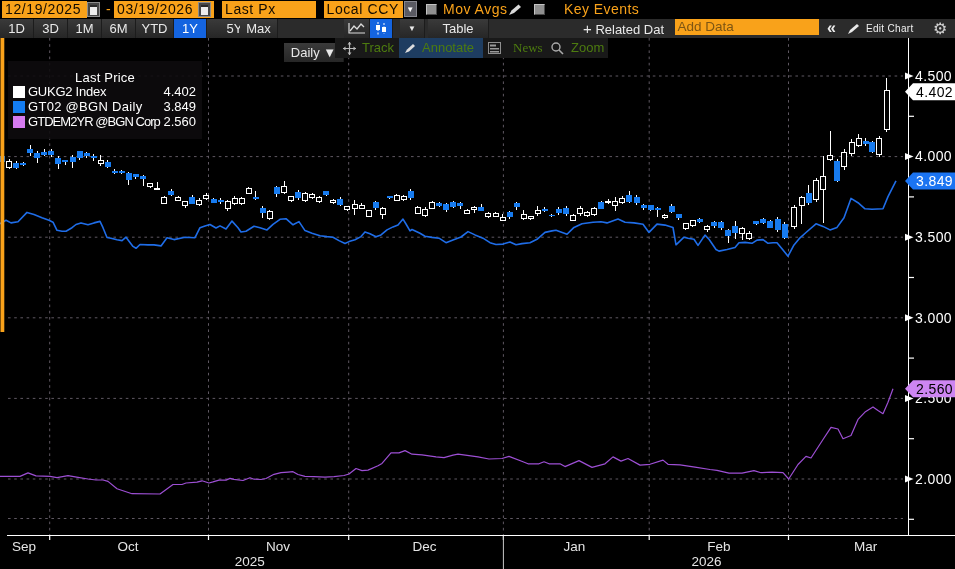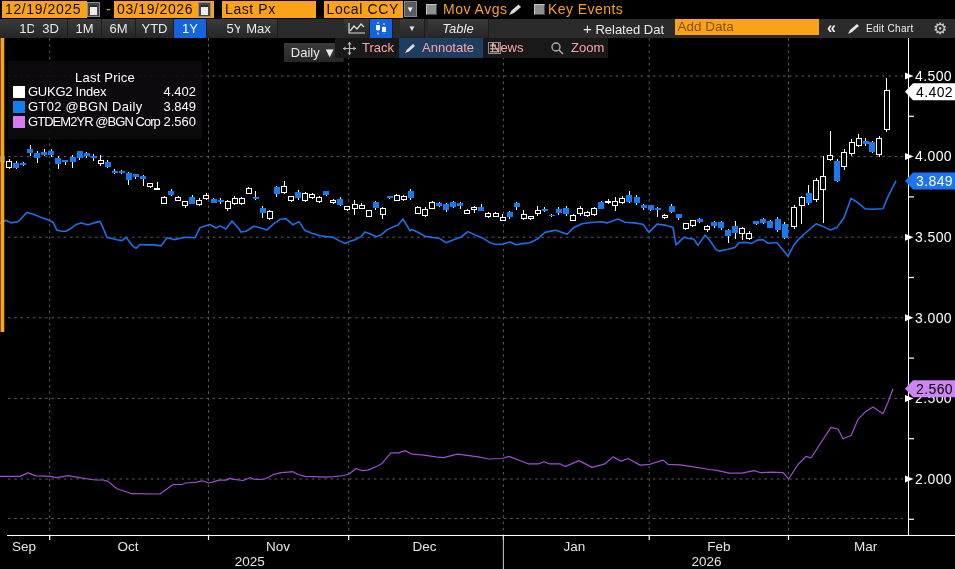--- a/index.html
+++ b/index.html
@@ -16,21 +16,21 @@
 .orangetxt { position:absolute; top:1px; height:17px; line-height:17px; color:#f9a21a;
   font-size:14px; letter-spacing:0.5px; }
 .chk { position:absolute; top:4px; width:11px; height:11px; background:#8f8f8f;
   border-top:1px solid #c4c4c4; border-left:1px solid #c4c4c4; border-right:1px solid #4a4a4a; border-bottom:1px solid #4a4a4a; }
 #r2 { position:absolute; left:0; top:19px; width:955px; height:19px; background:#2b2b2b;
   color:#e9e9e9; font-size:13px; }
 .tab { position:absolute; top:0; height:19px; line-height:19px; text-align:center;
   background:linear-gradient(#3a3a3a,#262626); border-right:1px solid #1c1c1c; }
 .tabsel { background:#1464e0; color:#fff; }
 #tb { position:absolute; left:335px; top:38px; width:273px; height:20px; background:#191919;
-  color:#fca5a5; font-size:13px; }
+  color:#4d7c0f; font-size:13px; }
 .tbbtn { position:absolute; top:0; height:20px; line-height:20px; }
 #legend { position:absolute; left:8px; top:61px; width:194px; height:78px;
   background:rgba(13,11,13,0.89); color:#fff; font-size:13px; }
 .sw { position:absolute; left:5px; width:12px; height:12px; }
 .lrow { position:absolute; left:20px; }
 .lval { position:absolute; right:6px; }
 </style></head>
 <body>
 <div id="root">
 <svg class="abs" style="left:0;top:0" width="955" height="569" viewBox="0 0 955 569">
@@ -371,45 +371,45 @@
   <div class="cal" style="left:198px;"></div>
   <div class="fld" style="left:222px;width:94px;">Last Px</div>
   <div class="fld" style="left:323.5px;width:79.5px;">Local CCY</div>
   <div class="abs" style="left:403.5px;top:1px;width:13.5px;height:16px;background:#5a5a62;border:1px solid #86868e;color:#fff;font-size:8px;text-align:center;line-height:15px;">▼</div>
   <div class="chk" style="left:426px;"></div>
   <div class="orangetxt" style="left:443px;">Mov Avgs</div>
   <svg class="abs" style="left:508px;top:3px" width="14" height="13">
         <path d="M1,12 l2.5,-4.5 l7,-6 l2.5,2.5 -7,6 z" fill="#d9d9d9"></path>
       </svg>
   <div class="chk" style="left:533.5px;"></div>
-  <div class="orangetxt" style="left:548px;letter-spacing:0.45px;">Key Events</div>
+  <div class="orangetxt" style="left:564px;letter-spacing:0.45px;">Key Events</div>
 </div>
 
 <div id="r2">
-  <div class="tab" style="left:0;width:56px;">1D</div>
+  <div class="tab" style="left:0;width:34px;">1D</div>
   <div class="tab" style="left:34px;width:34px;">3D</div>
   <div class="tab" style="left:68px;width:34px;">1M</div>
   <div class="tab" style="left:102px;width:34px;">6M</div>
   <div class="tab" style="left:136px;width:38px;">YTD</div>
   <div class="tab tabsel" style="left:174px;width:33px;">1Y</div>
   <div class="tab" style="left:207px;width:56px;">5Y</div>
   <div class="tab" style="left:240px;width:38px;">Max</div>
   <div class="tab" style="left:284px;width:60px;margin-top:24px;">Daily&nbsp;▼</div>
   <div class="tab" style="left:344px;width:26px;"><svg width="18" height="13" style="margin-top:3px">
           <polyline points="1,1 1,11 17,11" fill="none" stroke="#dcdcdc" stroke-width="1.2"></polyline>
           <polyline points="2,9 6,4 9,7 13,2 16,5" fill="none" stroke="#dcdcdc" stroke-width="1.3"></polyline>
         </svg></div>
   <div class="tab tabsel" style="left:370px;width:23px;"><svg width="14" height="13" style="margin-top:3px">
           <line x1="4" y1="0" x2="4" y2="13" stroke="#fff" stroke-width="1" stroke-dasharray="2,1.5"></line>
           <rect x="2" y="3" width="4" height="5" fill="#fff"></rect>
           <line x1="10" y1="1" x2="10" y2="12" stroke="#fff" stroke-width="1" stroke-dasharray="2,1.5"></line>
           <rect x="8" y="5" width="4" height="5" fill="#fff"></rect>
         </svg></div>
   <div class="tab" style="left:400px;width:25px;font-size:8px;">▼</div>
-  <div class="tab" style="left:428px;width:61px;font-style:italic;">Table</div>
+  <div class="tab" style="left:428px;width:61px;">Table</div>
   <div class="abs" style="left:583px;top:0;height:33px;line-height:19px;color:#e9e9e9;">
     <span style="font-size:15px;">+</span> Related Dat</div>
   <div class="abs" style="left:674.5px;top:0;width:144px;height:16px;background:#f9a21a;color:#7d5513;font-size:13.5px;line-height:16px;padding-left:3px;">Add Data</div>
   <div class="abs" style="left:827px;top:0;height:19px;line-height:18px;color:#ededed;font-size:16px;font-weight:bold;">«</div>
   <svg class="abs" style="left:847px;top:4px" width="14" height="12">
         <path d="M1,11 l2,-4 l7,-6 l2,2 -7,6 z" fill="#e8e8e8"></path>
       </svg>
   <div class="abs" style="left:866px;top:0;height:19px;line-height:19px;color:#f0f0f0;font-size:10px;letter-spacing:0.3px;">Edit Chart</div>
   <div class="abs" style="left:933px;top:0;height:19px;line-height:19px;color:#cfcfcf;font-size:16px;">⚙</div>
 </div>
@@ -424,19 +424,19 @@
   <svg class="abs" style="left:70px;top:5px" width="13" height="11">
         <path d="M0,10 l2,-3.5 l6,-5.5 l2,2 -6,5.5 z" fill="#ddd"></path>
       </svg>
   <div class="tbbtn" style="left:87px;">Annotate</div>
   <svg class="abs" style="left:153px;top:4px" width="13" height="12">
         <rect x="0.5" y="0.5" width="12" height="11" fill="none" stroke="#8f8f8f" stroke-width="1"></rect>
         <rect x="2" y="2.5" width="6" height="2" fill="#9a9a9a"></rect>
         <rect x="2" y="6" width="9" height="1.5" fill="#9a9a9a"></rect>
         <rect x="2" y="9" width="9" height="1.5" fill="#9a9a9a"></rect>
       </svg>
-  <div class="tbbtn" style="left:156px;">News</div>
+  <div class="tbbtn" style="left:178px;font-family:Liberation Serif, serif;">News</div>
   <svg class="abs" style="left:216px;top:4px" width="13" height="13">
         <circle cx="5" cy="5" r="4" fill="none" stroke="#aaa" stroke-width="1.4"></circle>
         <line x1="8" y1="8" x2="12" y2="12" stroke="#aaa" stroke-width="1.6"></line>
       </svg>
   <div class="tbbtn" style="left:236px;">Zoom</div>
 </div>
 </div>
 </body></html>

